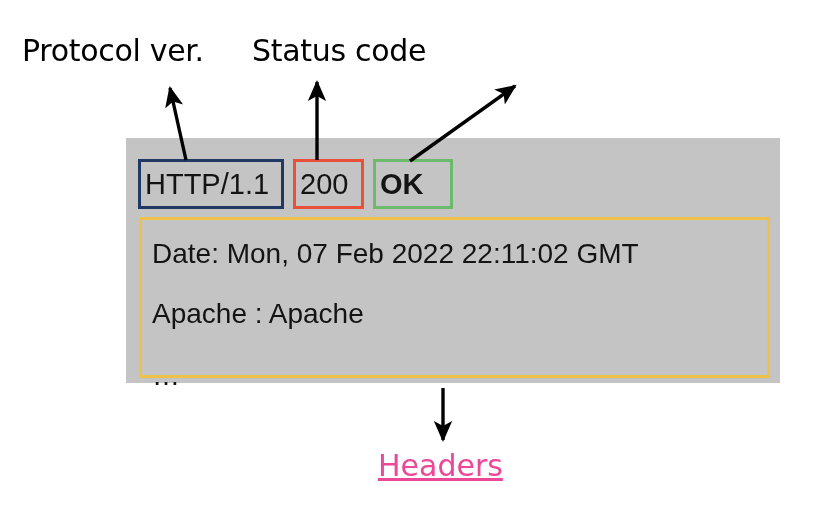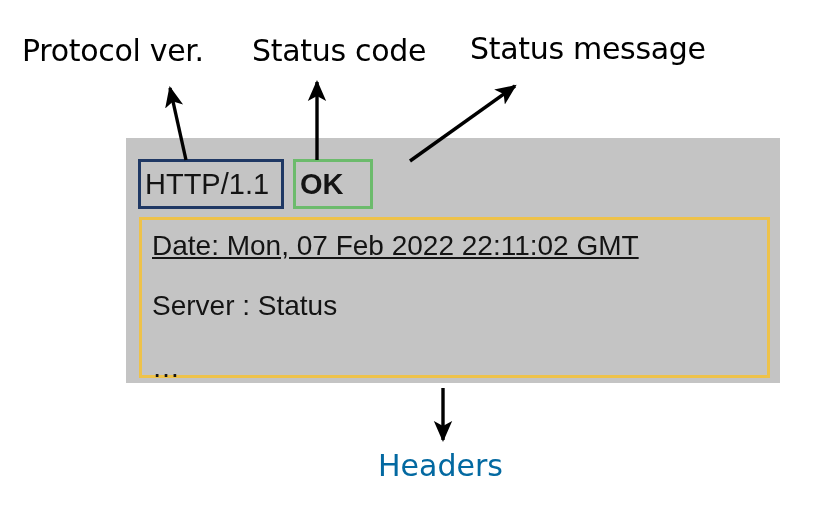--- a/index.html
+++ b/index.html
@@ -31,22 +31,23 @@
   #label-message  { left: 470px; top: 34px; }
 
   
   #label-headers {
     position: absolute;
     left: 378px;
     top: 451px;
     font-family: "DejaVu Sans", sans-serif;
     font-size: 30px;
     line-height: 1.0;
-    color: #0369a1;
+    color: #ec4899;
     white-space: nowrap;
+    text-decoration: underline;
   }
 
   
   #arrows {
     position: absolute;
     left: 0; top: 0;
     width: 814px;
     height: 518px;
     pointer-events: none;
   }
@@ -112,53 +113,55 @@
     border: 3px solid #eec24a;
     padding: 8px 10px 0 10px;
   }
   .header-line {
     font-family: "Liberation Sans", sans-serif;
     font-size: 28px;
     color: #141414;
     line-height: 1;
     white-space: nowrap;
   }
-  #header-line-0 { margin-top: 4px; text-decoration: underline; }
+  #header-line-0 { margin-top: 12px; }
   #header-line-1 { margin-top: 32px; }
   #header-line-2 { margin-top: 34px; letter-spacing: 2px; }
 </style>
 </head>
 <body>
 
 <div id="stage">
 
   <div class="anno-label" id="label-code">Status code</div>
 
   <div class="anno-label" id="label-protocol">Protocol ver.</div>
 
-  <div class="anno-label" id="label-message">Status message</div>
 
   <div id="response-panel">
 
     <div id="status-line">
 
       <div class="status-box" id="box-protocol">
         <span class="txt">HTTP/1.1</span>
       </div>
 
+      <div class="status-box" id="box-code">
+        <span class="txt">200</span>
+      </div>
 
       <div class="status-box" id="box-message">
         <span class="txt">OK</span>
       </div>
 
     </div>
 
     <div id="headers-box">
       <div class="header-line" id="header-line-0">Date: Mon, 07 Feb 2022 22:11:02 GMT</div>
-      <div class="header-line" id="header-line-1">Server : Status</div>
+      <div class="header-line" id="header-line-1">Apache : Apache</div>
       <div class="header-line" id="header-line-2">…</div>
     </div>
 
   </div>
 
   <div id="label-headers">Headers</div>
 
   <svg id="arrows" viewBox="0 0 814 518">
     <defs>
       <marker id="ah" markerWidth="7" markerHeight="7" refX="5.6" refY="3.1" orient="auto" markerUnits="strokeWidth">

